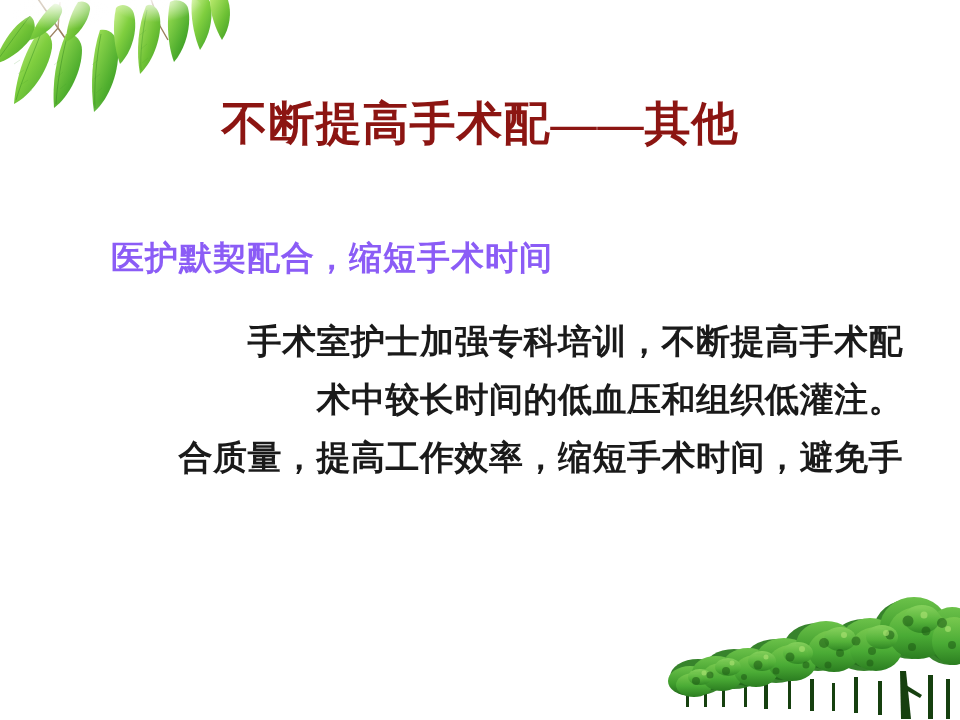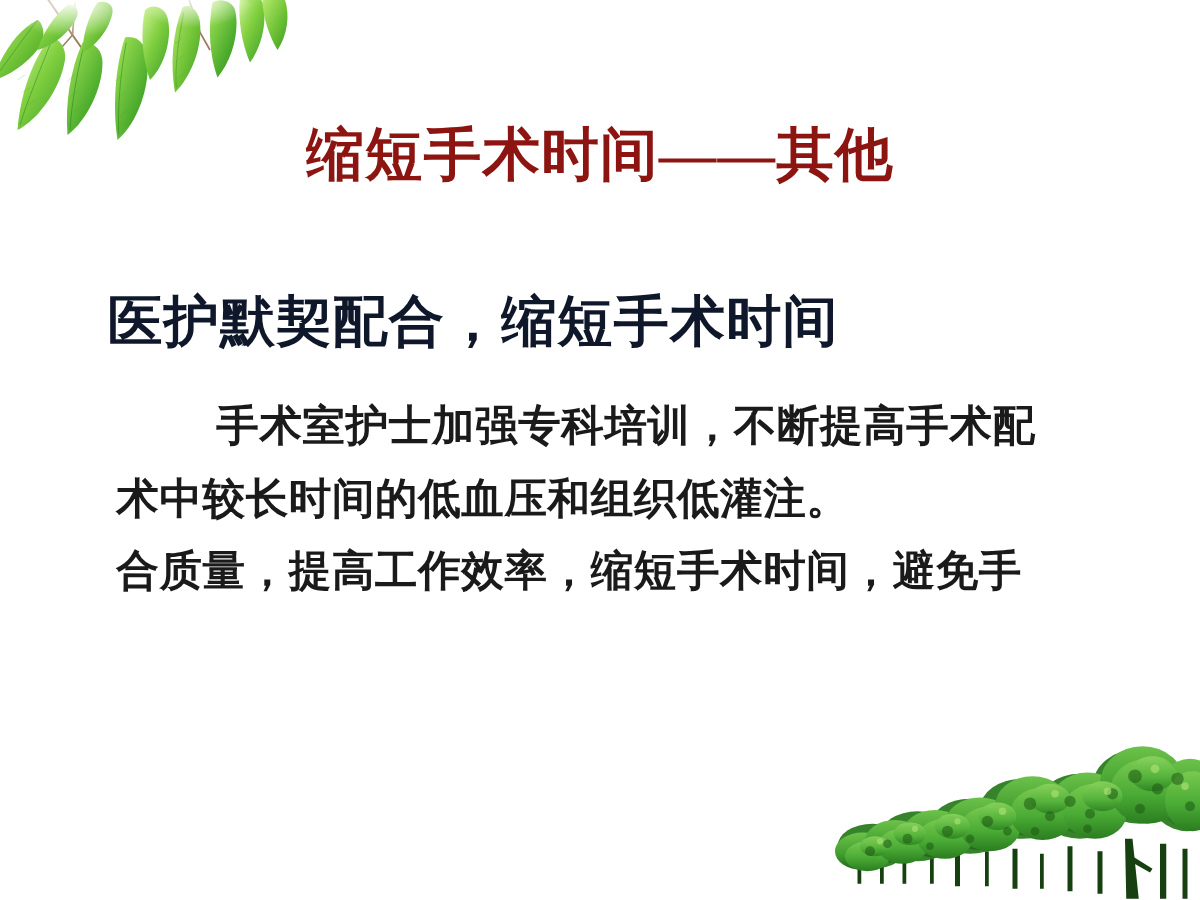--- a/index.html
+++ b/index.html
@@ -55,43 +55,43 @@
     font-weight: bold;
     letter-spacing: 1px;
     color: #8c1512;
     font-family: "Liberation Serif", "DejaVu Serif", serif;
     white-space: nowrap;
   }
 
   
   .subtitle {
     position: absolute;
-    left: 86px;
+    left: 111px;
     top: 238px;
-    font-size: 44px;
+    font-size: 33px;
     line-height: 40px;
     font-weight: bold;
-    color: #0f172a;
+    color: #8b5cf6;
     letter-spacing: 1px;
     white-space: nowrap;
   }
 
   
   .body-text {
     position: absolute;
     left: 93px;
     top: 312px;
     width: 810px;
     font-size: 34px;
     line-height: 58px;
     font-weight: bold;
     color: #1a1a1a;
     letter-spacing: 0.5px;
   }
-  .body-line { white-space: nowrap; }
+  .body-line { white-space: nowrap; text-align: right; }
   .body-line.indent { padding-left: 80px; }
 </style>
 </head>
 <body>
 
 <div class="slide">
 
   <div class="leaves">
     <svg width="250" height="120" viewBox="0 0 250 120" xmlns="http://www.w3.org/2000/svg">
       <defs>
@@ -164,21 +164,21 @@
           <path d="M98 60 l-6 5 M100 74 l-6 5 M102 88 l-6 5"></path>
           <path d="M146 30 l-6 5 M147 44 l-6 5 M148 58 l-6 5"></path>
         </g>
 
         <ellipse cx="64" cy="18" rx="52" ry="26" fill="url(#glow)"></ellipse>
         <ellipse cx="160" cy="12" rx="44" ry="22" fill="url(#glow)"></ellipse>
       </g>
     </svg>
   </div>
 
-  <div class="slide-title">缩短手术时间——其他</div>
+  <div class="slide-title">不断提高手术配——其他</div>
 
   <div class="subtitle">医护默契配合，缩短手术时间</div>
 
   <div class="body-text">
     <div class="body-line indent">手术室护士加强专科培训，不断提高手术配</div>
     <div class="body-line">术中较长时间的低血压和组织低灌注。</div>
     <div class="body-line">合质量，提高工作效率，缩短手术时间，避免手</div>
   </div>
 
   <div class="trees">

